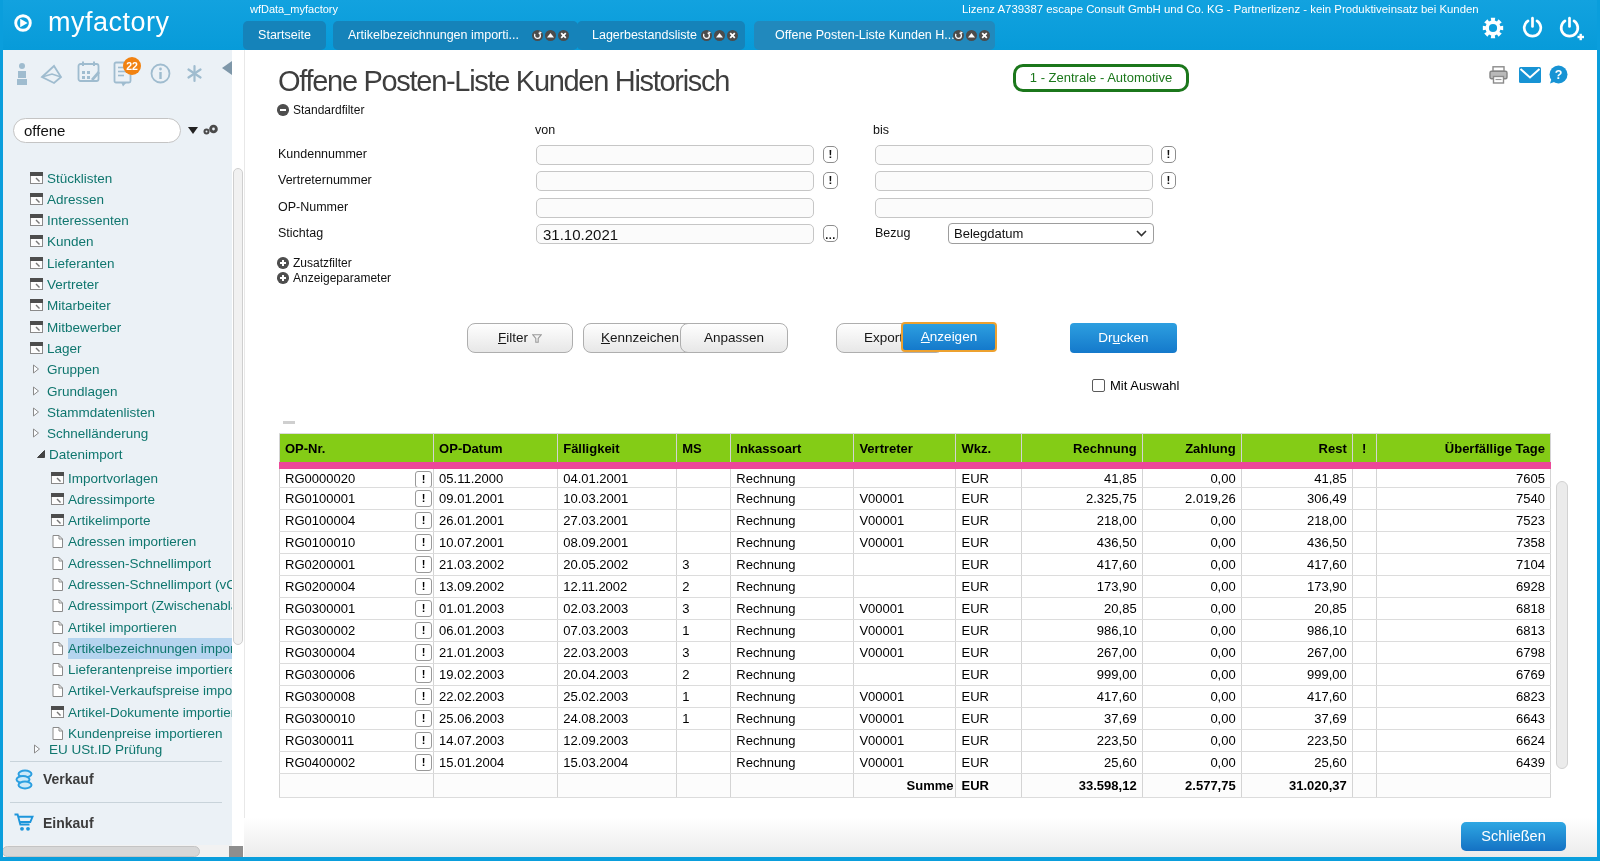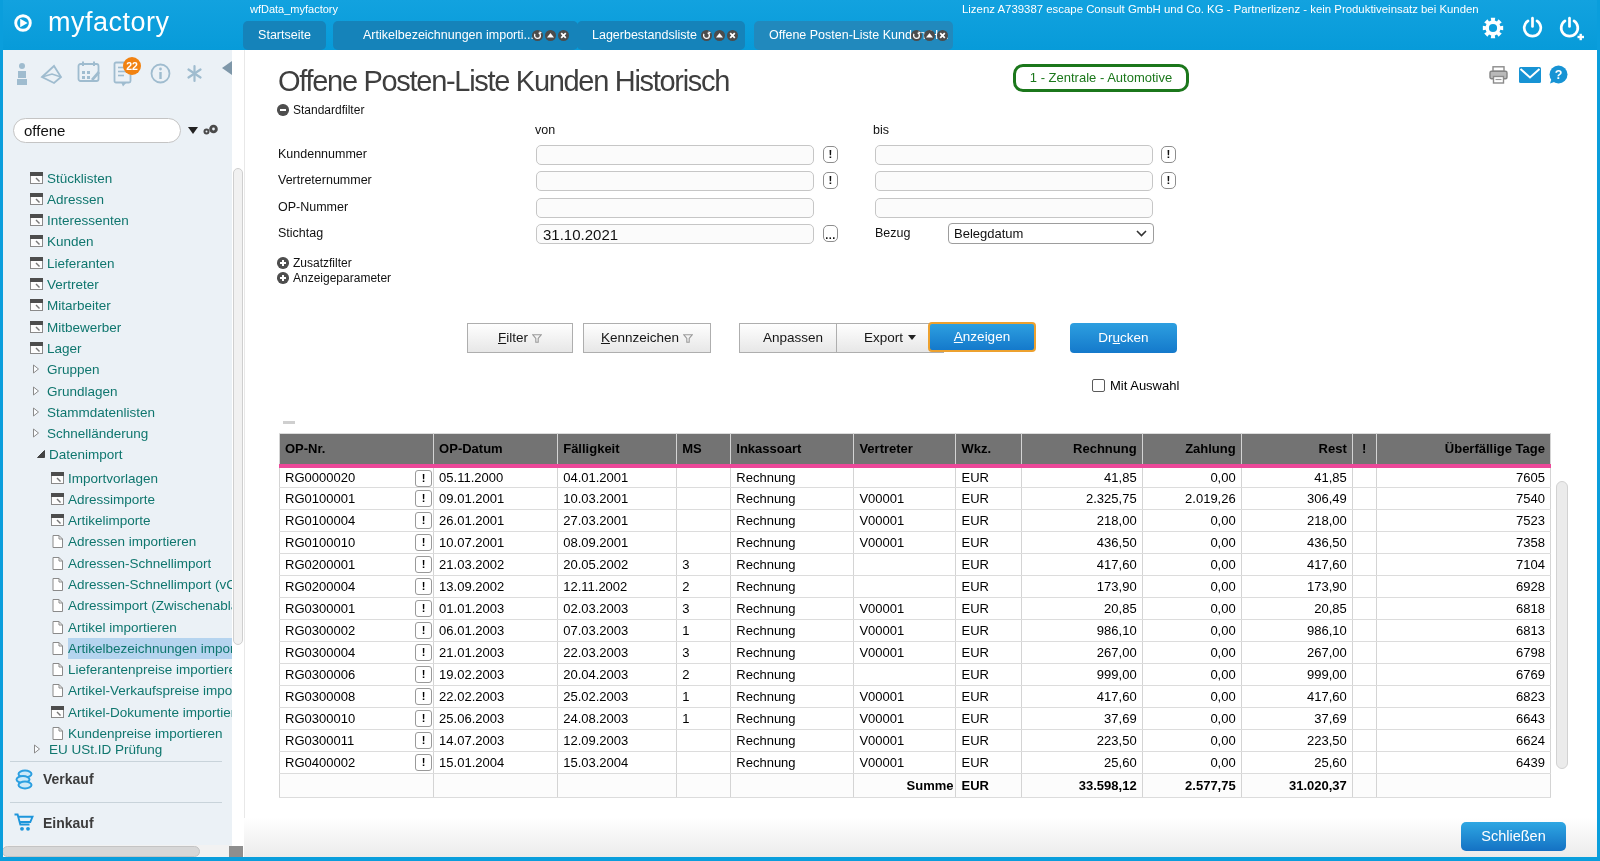--- a/index.html
+++ b/index.html
@@ -13,26 +13,26 @@
 .wht{color:#fff}
 
 #sb{left:2px;top:50px;width:230px;height:795px;background:#ebf1f6}
 .ti{position:absolute;height:21px;font-size:13.5px;color:#0f766e;line-height:21px;white-space:nowrap}
 .sep{position:absolute;left:10px;width:212px;height:1px;background:#c8d3da}
 .bld{font-weight:bold;color:#3c3c3c;font-size:14px}
 
 .lbl{font-size:12.5px;color:#111;white-space:nowrap}
 .inp{height:20px;border:1px solid #c6c6c6;border-radius:5px;background:#fbfbfb}
 .exc{width:15px;height:17px;border:1px solid #8e8e8e;border-radius:5px;background:#fff;font-size:11.5px;font-weight:bold;text-align:center;line-height:15px;color:#111}
-.btn{height:30px;border:1px solid #aeaeae;border-radius:0;background:linear-gradient(180deg,#fefefe,#e7e7e7);font-size:13.5px;color:#161616;text-align:center;line-height:28px;white-space:nowrap}
+.btn{height:30px;border:1px solid #aeaeae;border-radius:8px;background:linear-gradient(180deg,#fefefe,#e7e7e7);font-size:13.5px;color:#161616;text-align:center;line-height:28px;white-space:nowrap}
 .btnb{height:30px;border-radius:4px;background:linear-gradient(180deg,#2d9fe0,#1479cb);font-size:13.5px;color:#fff;text-align:center;line-height:30px}
 
 #tbl{border-collapse:collapse;table-layout:fixed;font-size:13px;color:#000;background:#fff}
 #tbl td,#tbl th{border:1px solid #dcdcdc;border-left:1px solid #d4d4d4;border-right:1px solid #d4d4d4;overflow:hidden;white-space:nowrap;padding:0 5px;height:22px}
-#tbl th{background:#737373;text-align:left;font-weight:bold;height:32px;border-bottom:4px solid #ec4899}
+#tbl th{background:#84cc16;text-align:left;font-weight:bold;height:32px;border-bottom:7px solid #ec4899}
 #tbl .r{text-align:right}
 #tbl tr.sum td{font-weight:bold;height:24px;background:#fcfcfc}
 #tbl{border:1px solid #c6c6c6}
 .rexc{position:absolute;right:1px;top:2px;width:17px;height:17px;border:1px solid #999;border-radius:3px;background:#fff;font-size:11px;font-weight:bold;text-align:center;line-height:15px}
 </style></head><body>
 <div id="page">
 
 <div class="a" id="hdr"></div>
 <svg class="a" style="left:14px;top:14px" width="18" height="18" viewBox="0 0 18 18">
 <circle cx="9" cy="9" r="7.3" fill="none" stroke="#fff" stroke-width="2.9"></circle>
@@ -48,37 +48,37 @@
 <path d="M7.0 4.9 A8.3 8.3 0 1 0 16.0 4.9" fill="none" stroke="#fff" stroke-width="2.7" stroke-linecap="round"></path>
 <line x1="11.5" y1="2.2" x2="11.5" y2="10.5" stroke="#fff" stroke-width="2.7" stroke-linecap="round"></line>
     </svg>
 <svg class="a" style="left:1558px;top:16px" width="28" height="26" viewBox="0 0 28 26">
 <path d="M7.0 4.9 A8.3 8.3 0 1 0 16.0 4.9" fill="none" stroke="#fff" stroke-width="2.7" stroke-linecap="round"></path>
 <line x1="11.5" y1="2.2" x2="11.5" y2="10.5" stroke="#fff" stroke-width="2.7" stroke-linecap="round"></line>
 <line x1="19.5" y1="21" x2="26" y2="21" stroke="#fff" stroke-width="2.4"></line>
 <line x1="22.7" y1="17.8" x2="22.7" y2="24.2" stroke="#fff" stroke-width="2.4"></line>
     </svg>
 <div class="a tab" style="left:243px;width:83px">Startseite</div>
-<div class="a tab" style="left:333px;width:245px;text-align:left;padding-left:30px">Artikelbezeichnungen importi...<span style="position:absolute;right:9px;top:9px;line-height:11px"><span class="tabico"><svg width="11" height="11" viewBox="0 0 11 11" style="position:absolute;left:0;top:0">
+<div class="a tab" style="left:333px;width:245px;text-align:left;padding-left:15px">Artikelbezeichnungen importi...<span style="position:absolute;right:9px;top:9px;line-height:11px"><span class="tabico"><svg width="11" height="11" viewBox="0 0 11 11" style="position:absolute;left:0;top:0">
             <circle cx="5.5" cy="5.5" r="2.9" fill="none" stroke="#fff" stroke-width="1.3" stroke-dasharray="10.5 4"></circle>
             <polygon points="7.6,1.2 10,2.8 7.2,4.2" fill="#fff"></polygon>
           </svg></span><span class="tabico"><svg width="11" height="11" viewBox="0 0 11 11" style="position:absolute;left:0;top:0">
             <polygon points="5.5,3 9,7.5 2,7.5" fill="#fff"></polygon>
           </svg></span><span class="tabico"><svg width="11" height="11" viewBox="0 0 11 11" style="position:absolute;left:0;top:0">
             <path d="M3.2 3.2 L7.8 7.8 M7.8 3.2 L3.2 7.8" stroke="#fff" stroke-width="1.7"></path>
           </svg></span></span></div>
 <div class="a tab" style="left:577px;width:168px;text-align:left;padding-left:15px">Lagerbestandsliste<span style="position:absolute;right:7px;top:9px;line-height:11px"><span class="tabico"><svg width="11" height="11" viewBox="0 0 11 11" style="position:absolute;left:0;top:0">
             <circle cx="5.5" cy="5.5" r="2.9" fill="none" stroke="#fff" stroke-width="1.3" stroke-dasharray="10.5 4"></circle>
             <polygon points="7.6,1.2 10,2.8 7.2,4.2" fill="#fff"></polygon>
           </svg></span><span class="tabico"><svg width="11" height="11" viewBox="0 0 11 11" style="position:absolute;left:0;top:0">
             <polygon points="5.5,3 9,7.5 2,7.5" fill="#fff"></polygon>
           </svg></span><span class="tabico"><svg width="11" height="11" viewBox="0 0 11 11" style="position:absolute;left:0;top:0">
             <path d="M3.2 3.2 L7.8 7.8 M7.8 3.2 L3.2 7.8" stroke="#fff" stroke-width="1.7"></path>
           </svg></span></span></div>
-<div class="a tab act" style="left:754px;width:199px;text-align:left;padding-left:15px">Offene Posten-Liste Kunden H...<span style="position:absolute;right:5px;top:9px;line-height:11px"><span class="tabico"><svg width="11" height="11" viewBox="0 0 11 11" style="position:absolute;left:0;top:0">
+<div class="a tab act" style="left:754px;width:241px;text-align:left;padding-left:21px">Offene Posten-Liste Kunden H...<span style="position:absolute;right:5px;top:9px;line-height:11px"><span class="tabico"><svg width="11" height="11" viewBox="0 0 11 11" style="position:absolute;left:0;top:0">
             <circle cx="5.5" cy="5.5" r="2.9" fill="none" stroke="#fff" stroke-width="1.3" stroke-dasharray="10.5 4"></circle>
             <polygon points="7.6,1.2 10,2.8 7.2,4.2" fill="#fff"></polygon>
           </svg></span><span class="tabico"><svg width="11" height="11" viewBox="0 0 11 11" style="position:absolute;left:0;top:0">
             <polygon points="5.5,3 9,7.5 2,7.5" fill="#fff"></polygon>
           </svg></span><span class="tabico"><svg width="11" height="11" viewBox="0 0 11 11" style="position:absolute;left:0;top:0">
             <path d="M3.2 3.2 L7.8 7.8 M7.8 3.2 L3.2 7.8" stroke="#fff" stroke-width="1.7"></path>
           </svg></span></span></div>
 <div class="a" id="sb"></div>
 <svg class="a" style="left:15px;top:62px" width="14" height="25" viewBox="0 0 14 25">
 <circle cx="7" cy="4" r="3" fill="#9fbccf"></circle>
@@ -352,23 +352,23 @@
 <div class="a" style="left:277px;top:272px;width:11.5px;height:11.5px;border-radius:50%;background:#4e4e4e"></div>
 <div class="a" style="left:279.7px;top:276.9px;width:6px;height:1.8px;background:#fff"></div>
 <div class="a" style="left:281.8px;top:274.8px;width:1.8px;height:6px;background:#fff"></div>
 <div class="a lbl" style="left:293px;top:271px;font-size:12px">Anzeigeparameter</div>
 <div class="a btn" style="left:467px;width:106px;top:323px"><u>F</u>ilter<svg width="10" height="9" viewBox="0 0 10 9" style="margin-left:4px;vertical-align:-1px">
         <path d="M0.7 0.7 H9.3 L6.2 4.4 V8.3 H3.8 V4.4 Z" fill="none" stroke="#9a9a9a" stroke-width="1.1"></path>
       </svg></div>
 <div class="a btn" style="left:583px;width:128px;top:323px"><u>K</u>ennzeichen<svg width="10" height="9" viewBox="0 0 10 9" style="margin-left:4px;vertical-align:-1px">
         <path d="M0.7 0.7 H9.3 L6.2 4.4 V8.3 H3.8 V4.4 Z" fill="none" stroke="#9a9a9a" stroke-width="1.1"></path>
       </svg></div>
-<div class="a btn" style="left:739px;width:108px;top:323px">Anpassen</div>
+<div class="a btn" style="left:680px;width:108px;top:323px">Anpassen</div>
 <div class="a btn" style="left:836px;width:108px;top:323px">Export<span style="display:inline-block;margin-left:5px;vertical-align:2px;width:0;height:0;border-top:5px solid #222;border-left:4px solid transparent;border-right:4px solid transparent"></span></div>
-<div class="a btnb" style="left:928px;width:108px;top:322px;border:2px solid #eda12f;line-height:26px"><u>A</u>nzeigen</div>
+<div class="a btnb" style="left:901px;width:96px;top:322px;border:2px solid #eda12f;line-height:26px"><u>A</u>nzeigen</div>
 <div class="a btnb" style="left:1070px;width:107px;top:323px">Dr<u>u</u>cken</div>
 <div class="a" style="left:1092px;top:379px;width:13px;height:13px;border:1.5px solid #5a5a5a;border-radius:2px;background:#fff"></div>
 <div class="a" style="left:1110px;top:378px;font-size:13px;color:#000">Mit Auswahl</div>
 <div class="a" style="left:283px;top:421px;width:12px;height:3px;background:#cfcfcf"></div>
 <table class="a" id="tbl" style="left:279px;top:433px;width:1272px">
       <colgroup>
         <col style="width:154px">
         <col style="width:124px">
         <col style="width:119px">
         <col style="width:54px">

